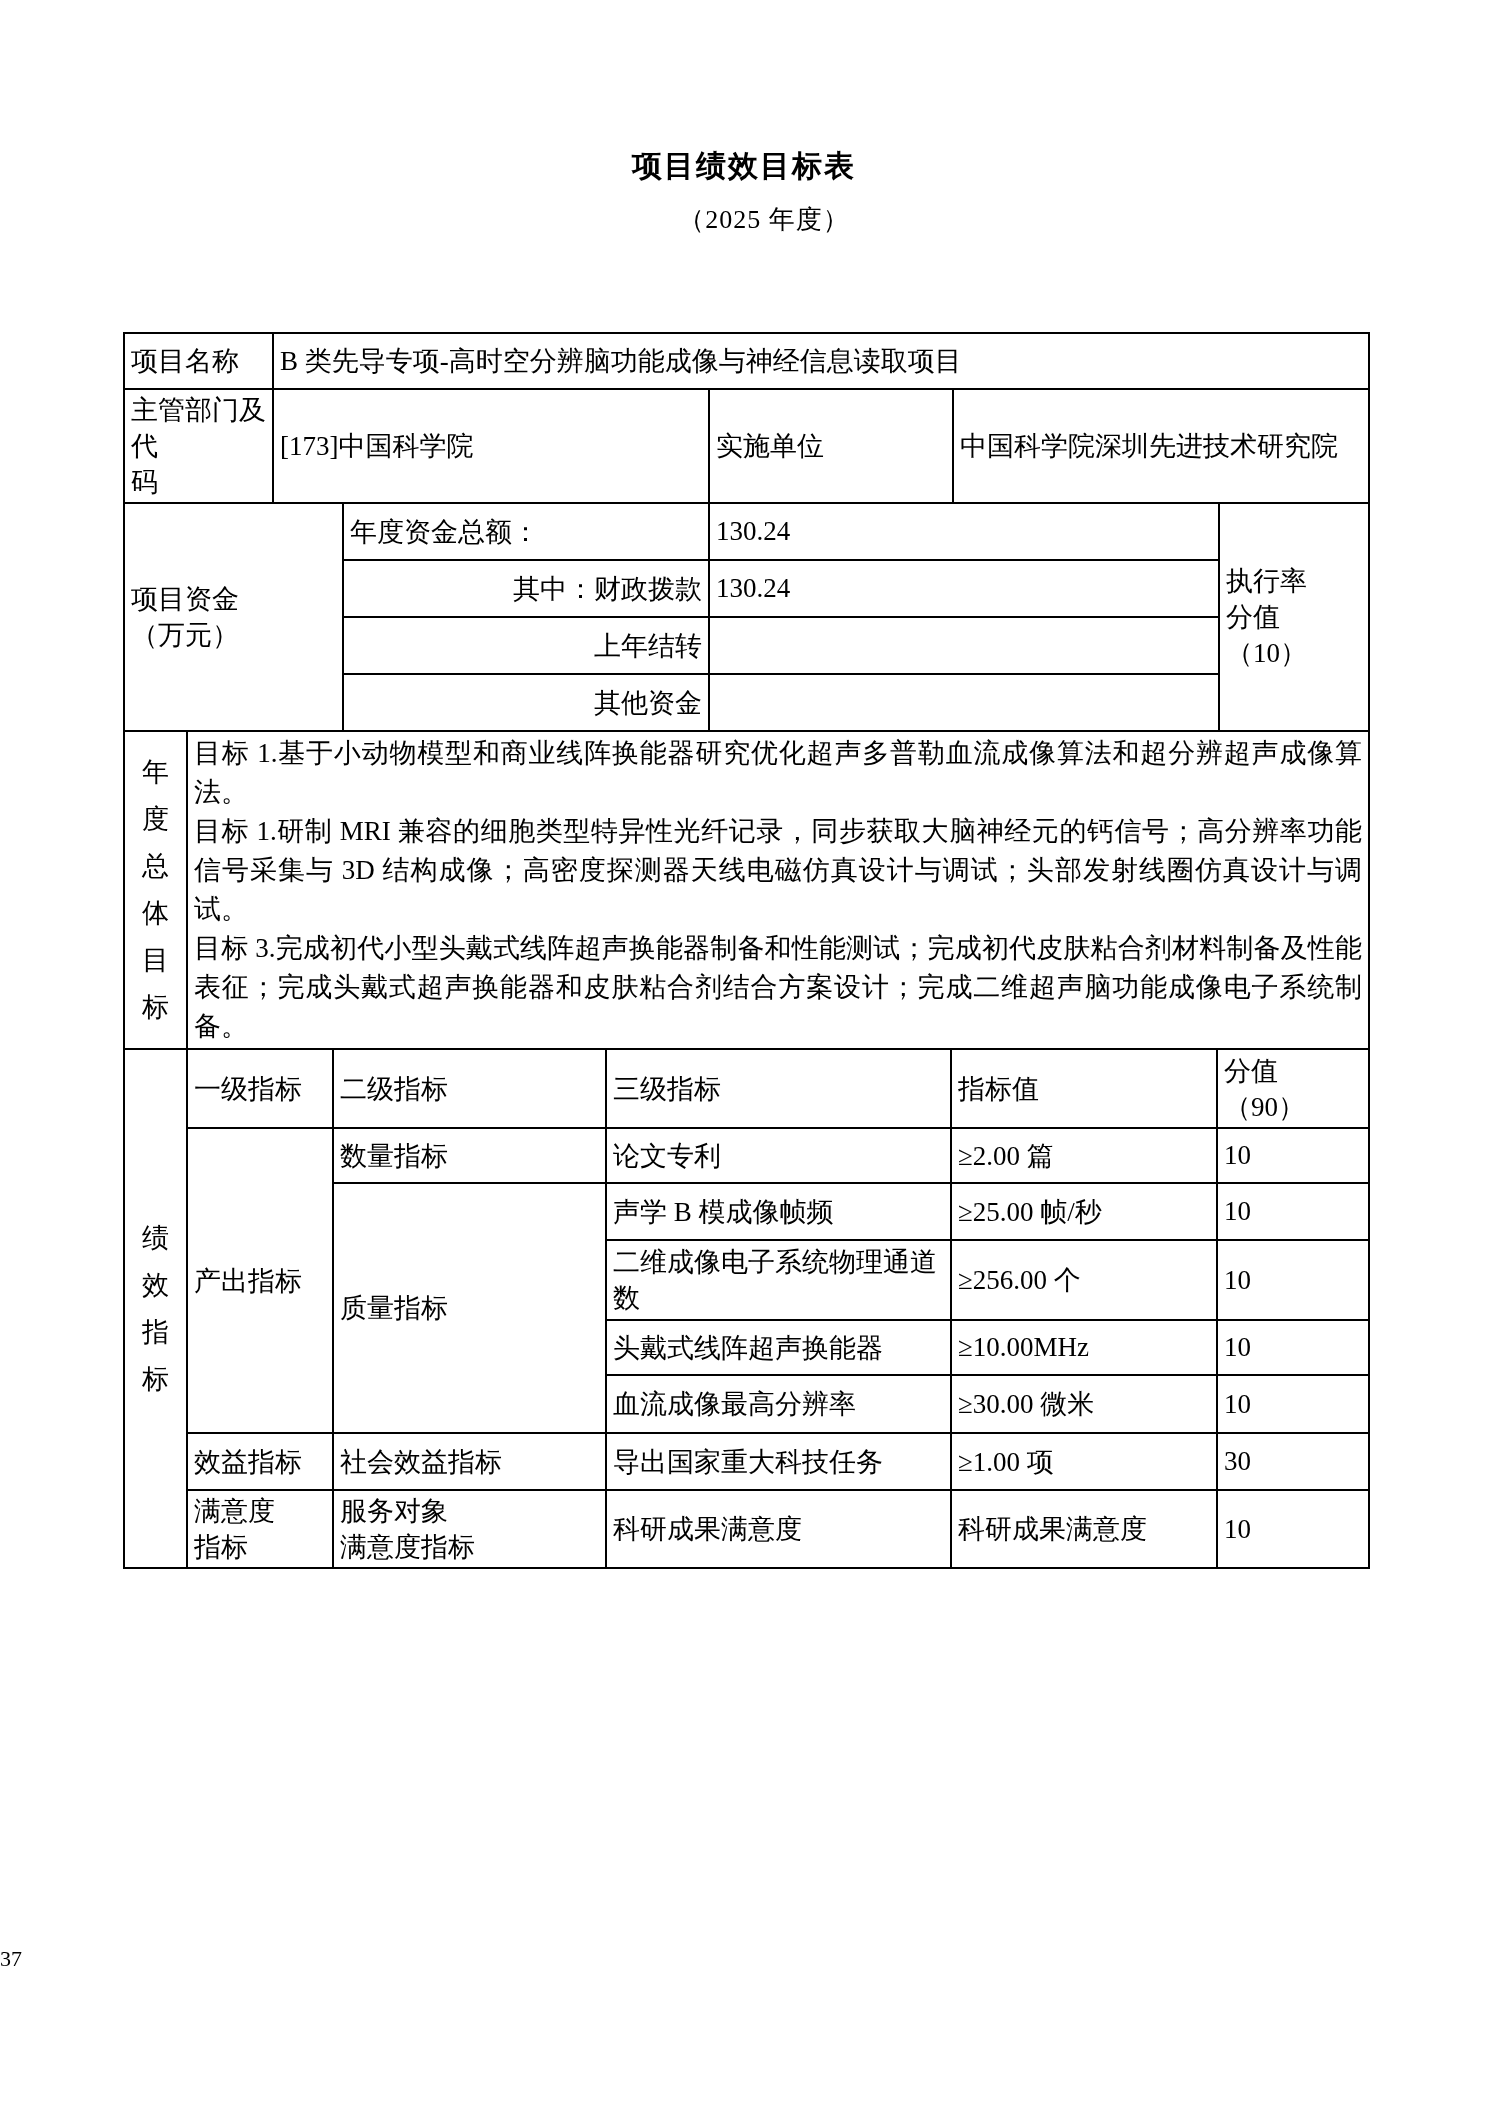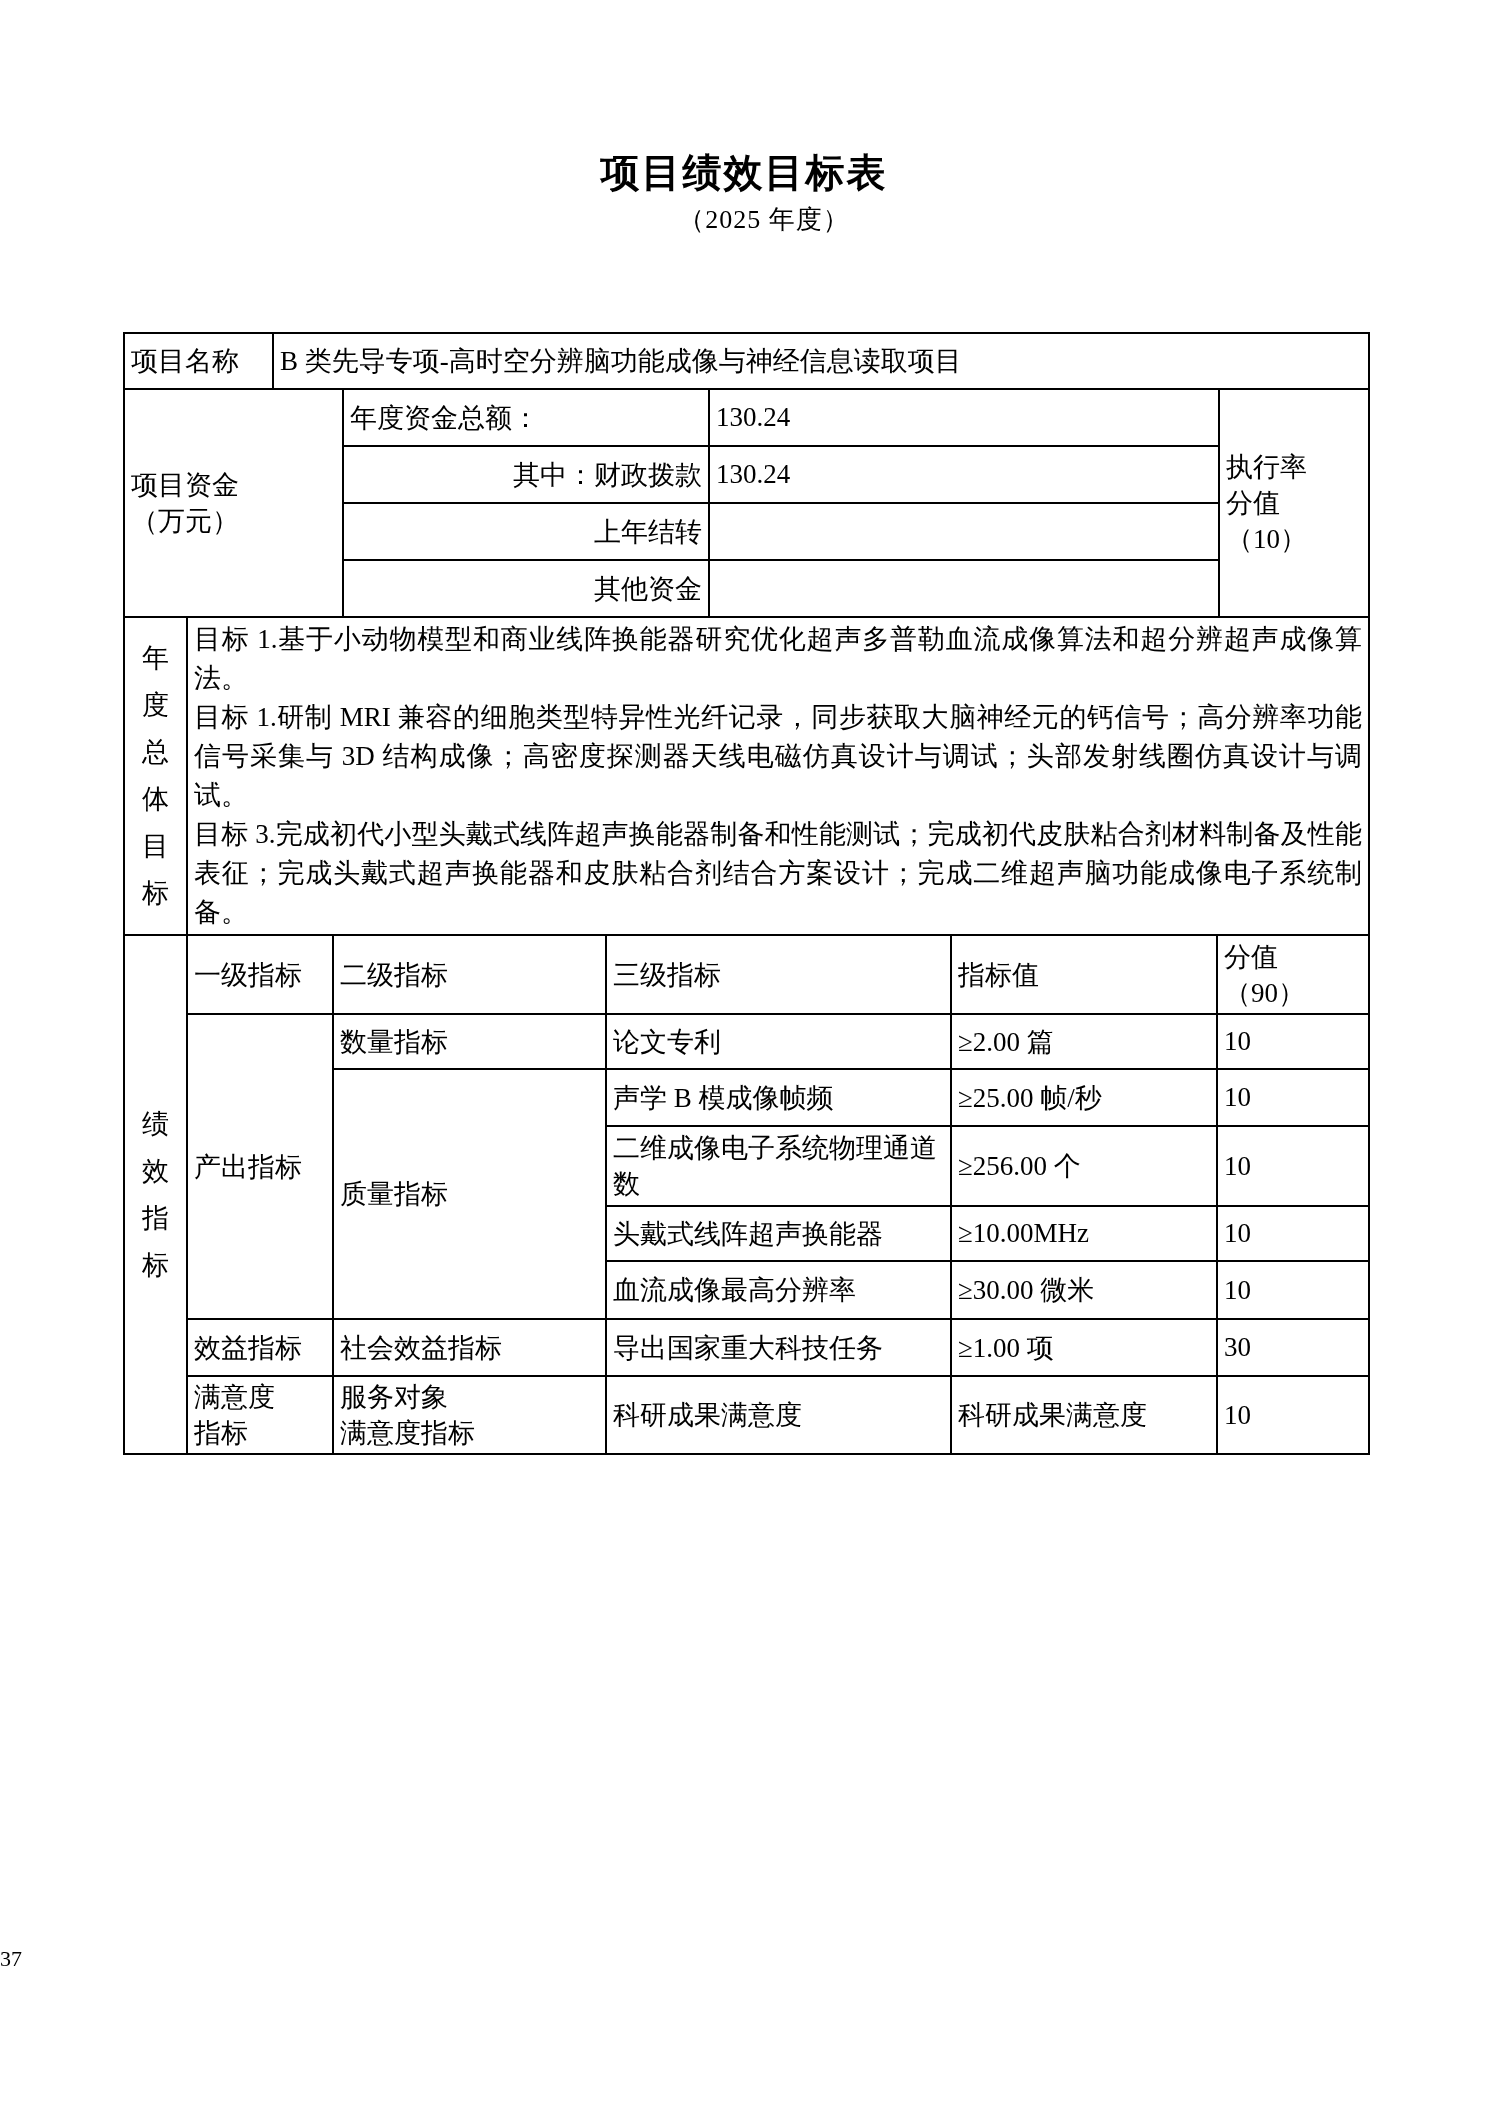--- a/index.html
+++ b/index.html
@@ -7,21 +7,21 @@
     position:relative;
     width:1488px;height:2104px;
     background:#ffffff;
     margin:0 auto;
     font-family:"Liberation Serif","DejaVu Serif",serif;
     color:#000;
     overflow:hidden;
   }
   .doc-title{
     position:absolute;top:146px;left:0;width:100%;
-    text-align:center;font-size:39px;font-weight:700;
+    text-align:center;font-size:30px;font-weight:700;
     font-family:"Liberation Sans","DejaVu Sans",sans-serif;
     letter-spacing:2px;
   }
   .doc-subtitle{
     position:absolute;top:202px;left:0;width:100%;
     text-align:center;font-size:26px;letter-spacing:1px;margin-left:20px;
   }
   .tables{
     position:absolute;left:123px;top:332px;width:1245px;
   }
@@ -63,20 +63,27 @@
       <colgroup>
           <col style="width:149px">
           <col style="width:436px">
           <col style="width:244px">
           <col style="width:416px">
         </colgroup>
       <tbody>
           <tr style="height:56px">
         <td class="c">项目名称</td>
         <td class="c" colspan="3">B 类先导专项-高时空分辨脑功能成像与神经信息读取项目</td>
+      </tr>
+      <tr style="height:77px">
+        <td class="c pre tight">主管部门及代
+码</td>
+        <td class="c">[173]中国科学院</td>
+        <td class="c">实施单位</td>
+        <td class="c">中国科学院深圳先进技术研究院</td>
       </tr>
     </tbody>
       </table>
 
     <table class="tbl">
       <colgroup>
           <col style="width:219px">
           <col style="width:366px">
           <col style="width:510px">
           <col style="width:150px">

